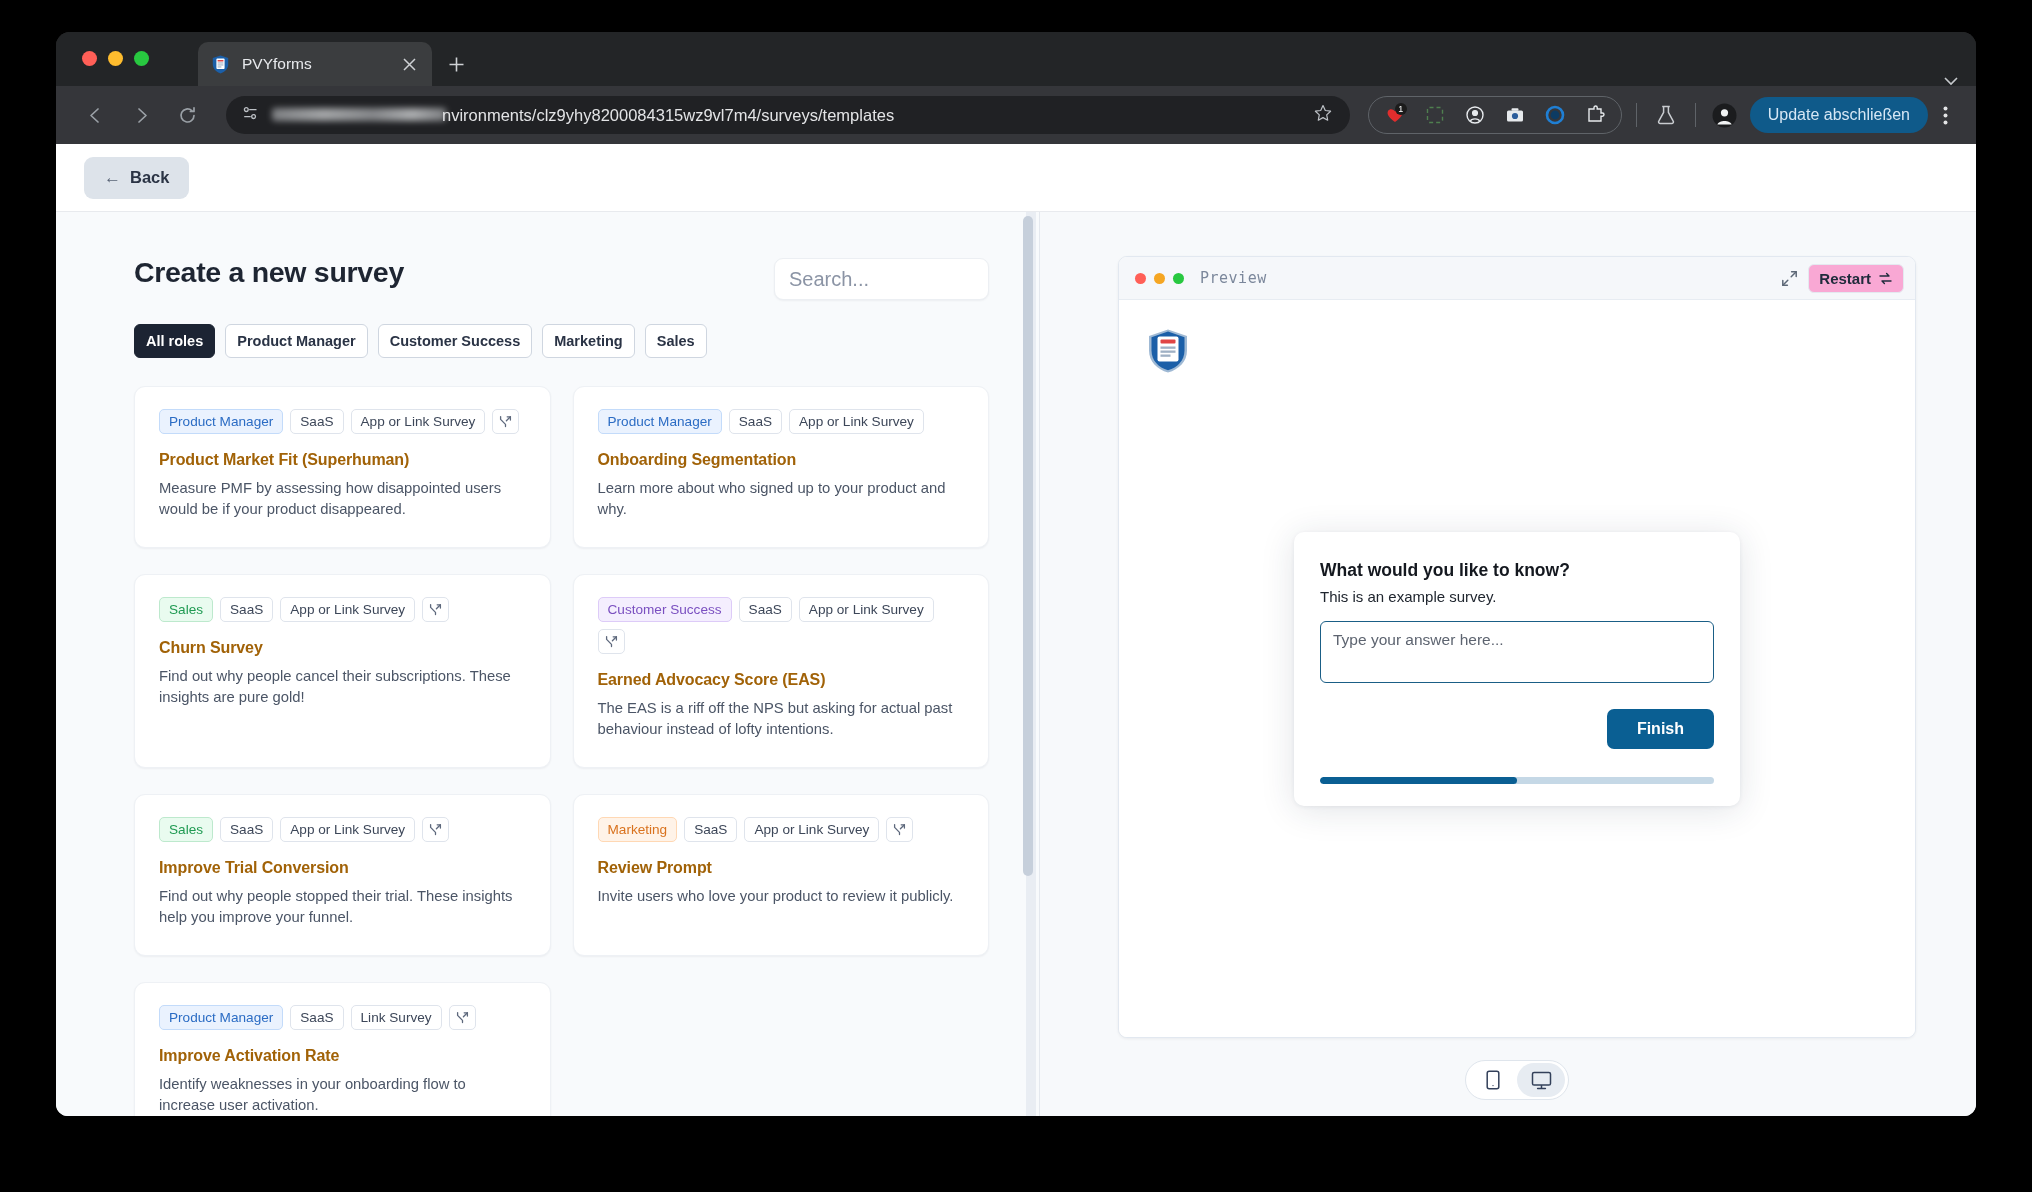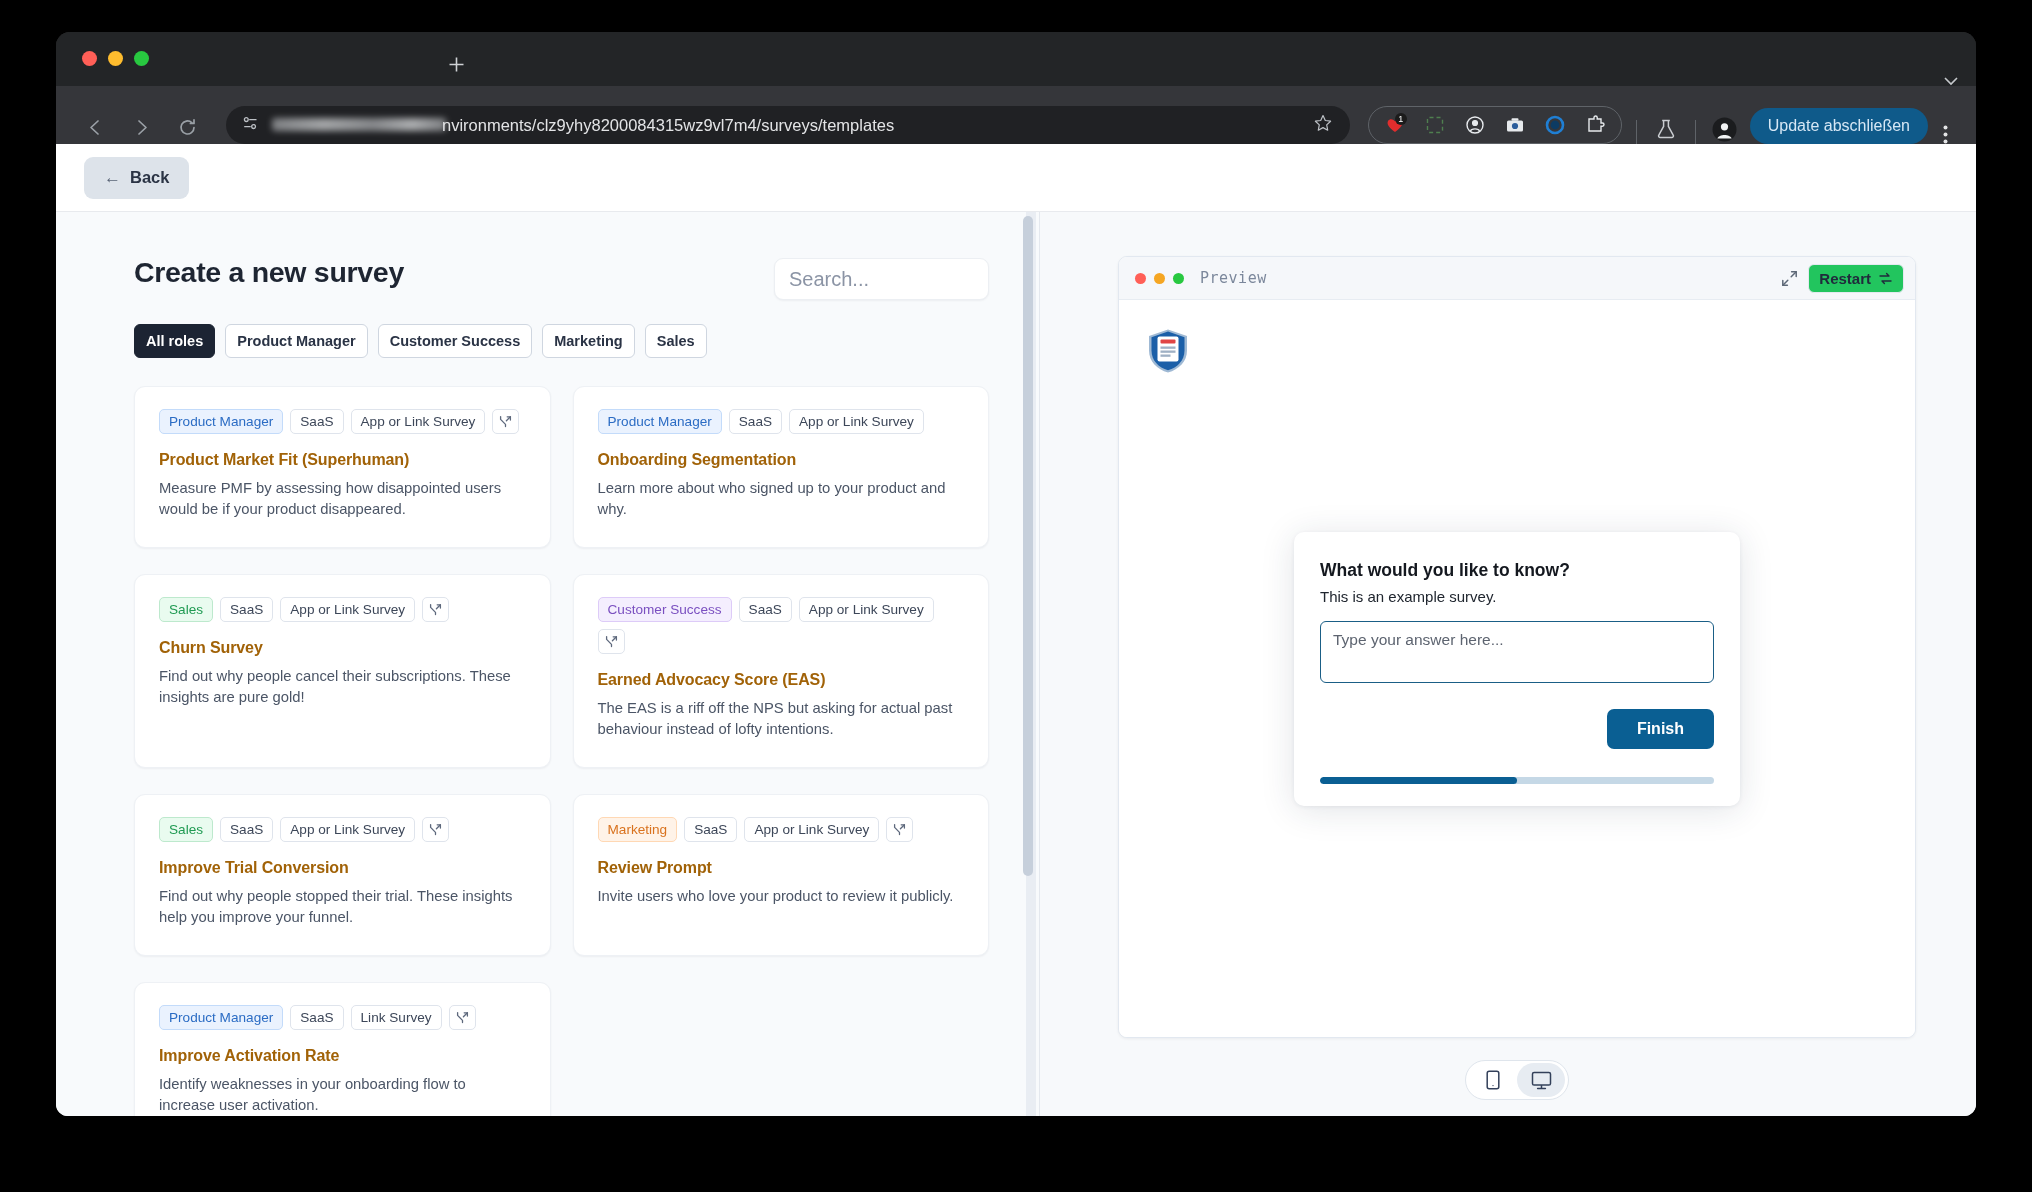--- a/index.html
+++ b/index.html
@@ -69,21 +69,21 @@
   .tabstrip-chev {
     position: absolute; right: 18px; top: 42px;
     color: #c6c9cc; font-size: 13px;
   }
 
   
   .toolbar {
     position: relative;
     height: 58px;
     background: #35363a;
-    display: flex; align-items: flex-end;
+    display: flex; align-items: center;
     padding: 0 16px;
   }
   .nav-btn {
     width: 34px; height: 34px; margin-right: 12px;
     display: flex; align-items: center; justify-content: center;
     color: #9aa0a6;
   }
   .nav-btn.first { margin-left: 6px; }
   .omnibox {
     flex: 1;
@@ -299,21 +299,21 @@
   .pv-dot { width: 11px; height: 11px; border-radius: 50%; }
   .pv-dot.r { background:#ff5f57; } .pv-dot.y { background:#f5a623; } .pv-dot.g { background:#28c840; }
   .pv-label {
     font-family: "DejaVu Sans Mono", monospace;
     font-size: 15px; color: #7b879b; letter-spacing: .5px;
   }
   .pv-right { margin-left: auto; display: flex; align-items: center; gap: 6px; }
   .expand-ic { width: 26px; height: 26px; display:flex; align-items:center; justify-content:center; color:#5d6877; }
   .restart-btn {
     height: 29px; padding: 0 10px;
-    background: #22c55e; border: 1px solid #e4e9f0; border-radius: 6px;
+    background: #f9a8d4; border: 1px solid #e4e9f0; border-radius: 6px;
     display: flex; align-items: center; gap: 7px;
     font-size: 15px; font-weight: 700; color: #202b3c;
   }
   .pv-body { flex: 1; position: relative; background: #fff; }
   .pv-logo { position: absolute; left: 28px; top: 28px; width: 42px; height: 46px; }
 
   .survey-card {
     position: absolute;
     left: 50%; top: 50%;
     transform: translate(-50%, -50%);
@@ -369,20 +369,38 @@
 
 <div class="browser">
 
   <div class="tabstrip">
     <div class="traffic">
       <div class="tl r"></div>
       <div class="tl y"></div>
       <div class="tl g"></div>
     </div>
 
+    <div class="tab">
+      <span class="tab-fav">
+        <svg width="17" height="19" viewBox="0 0 17 19">
+          <path d="M8.5 0.6 L16.2 3.1 V9.2 C16.2 13.6 12.9 17.0 8.5 18.4 C4.1 17.0 0.8 13.6 0.8 9.2 V3.1 Z" fill="#1b5fa8"></path>
+          <rect x="4.4" y="3.6" width="8.2" height="10.4" rx="1" fill="#ffffff"></rect>
+          <rect x="5.6" y="5.0" width="5.8" height="1.5" fill="#e04545"></rect>
+          <rect x="5.6" y="7.4" width="5.8" height="1.1" fill="#9fb0c4"></rect>
+          <rect x="5.6" y="9.4" width="5.8" height="1.1" fill="#9fb0c4"></rect>
+          <rect x="5.6" y="11.4" width="3.8" height="1.1" fill="#9fb0c4"></rect>
+        </svg>
+      </span>
+      <span class="tab-title">PVYforms</span>
+      <span class="tab-close">
+        <svg width="13" height="13" viewBox="0 0 13 13">
+            <path d="M1 1 L12 12 M12 1 L1 12" stroke="currentColor" stroke-width="1.5" fill="none"></path>
+          </svg>
+      </span>
+    </div>
 
     <div class="newtab">
       <svg width="17" height="17" viewBox="0 0 17 17">
           <path d="M8.5 1.5 V15.5 M1.5 8.5 H15.5" stroke="currentColor" stroke-width="1.6" fill="none"></path>
         </svg>
     </div>
 
     <div class="tabstrip-chev">
       <svg width="14" height="9" viewBox="0 0 14 9">
           <path d="M1 1 L7 7 L13 1" stroke="currentColor" stroke-width="1.6" fill="none"></path>

